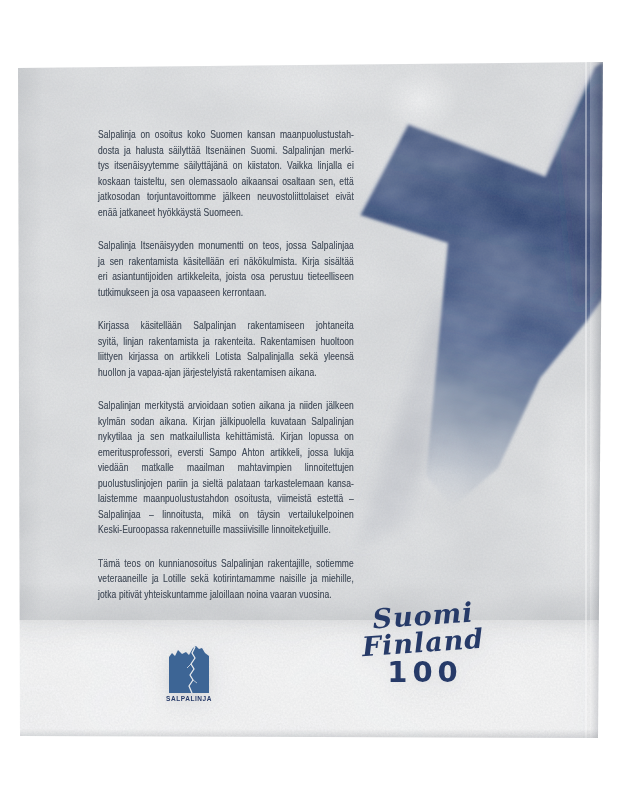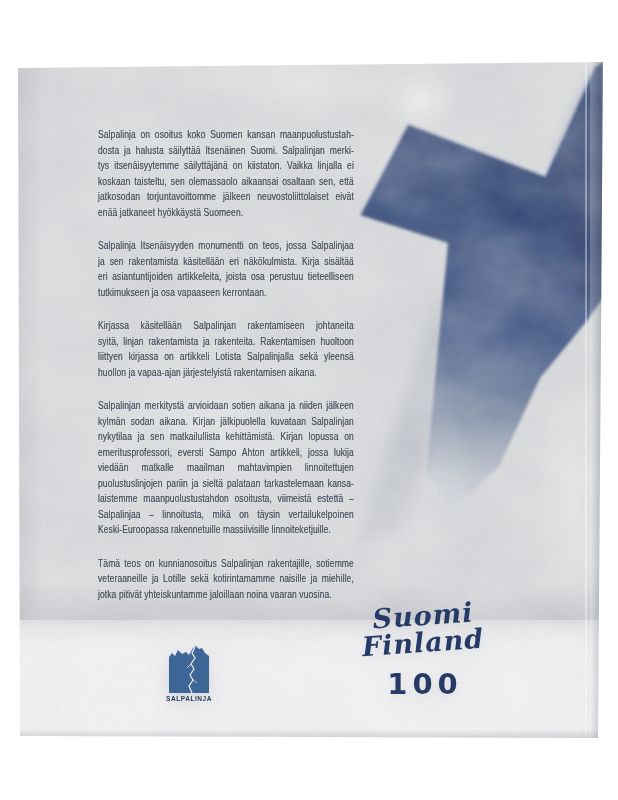--- a/index.html
+++ b/index.html
@@ -72,21 +72,21 @@
   }
 
   
   .suomi100{position:absolute;z-index:4;left:352px;top:601px;width:142px;text-align:center;color:var(--logo-navy);}
   .script-line{
     font-family:"DejaVu Serif",serif;font-style:italic;font-weight:bold;
     font-size:27px;line-height:29px;letter-spacing:1px;transform:rotate(-4deg);
   }
   .script-line.second{margin-top:-2px;}
   .suomi-number{
-    margin-top:12px;font-family:"DejaVu Sans",sans-serif;font-weight:bold;
+    margin-top:0;font-family:"DejaVu Sans",sans-serif;font-weight:bold;
     font-size:29px;line-height:30px;letter-spacing:5px;padding-left:4px;
   }
 </style>
 </head>
 <body>
 
 <div class="stage">
   <div class="book">
 
     <svg class="flag-svg" viewBox="0 0 618 800" xmlns="http://www.w3.org/2000/svg">

